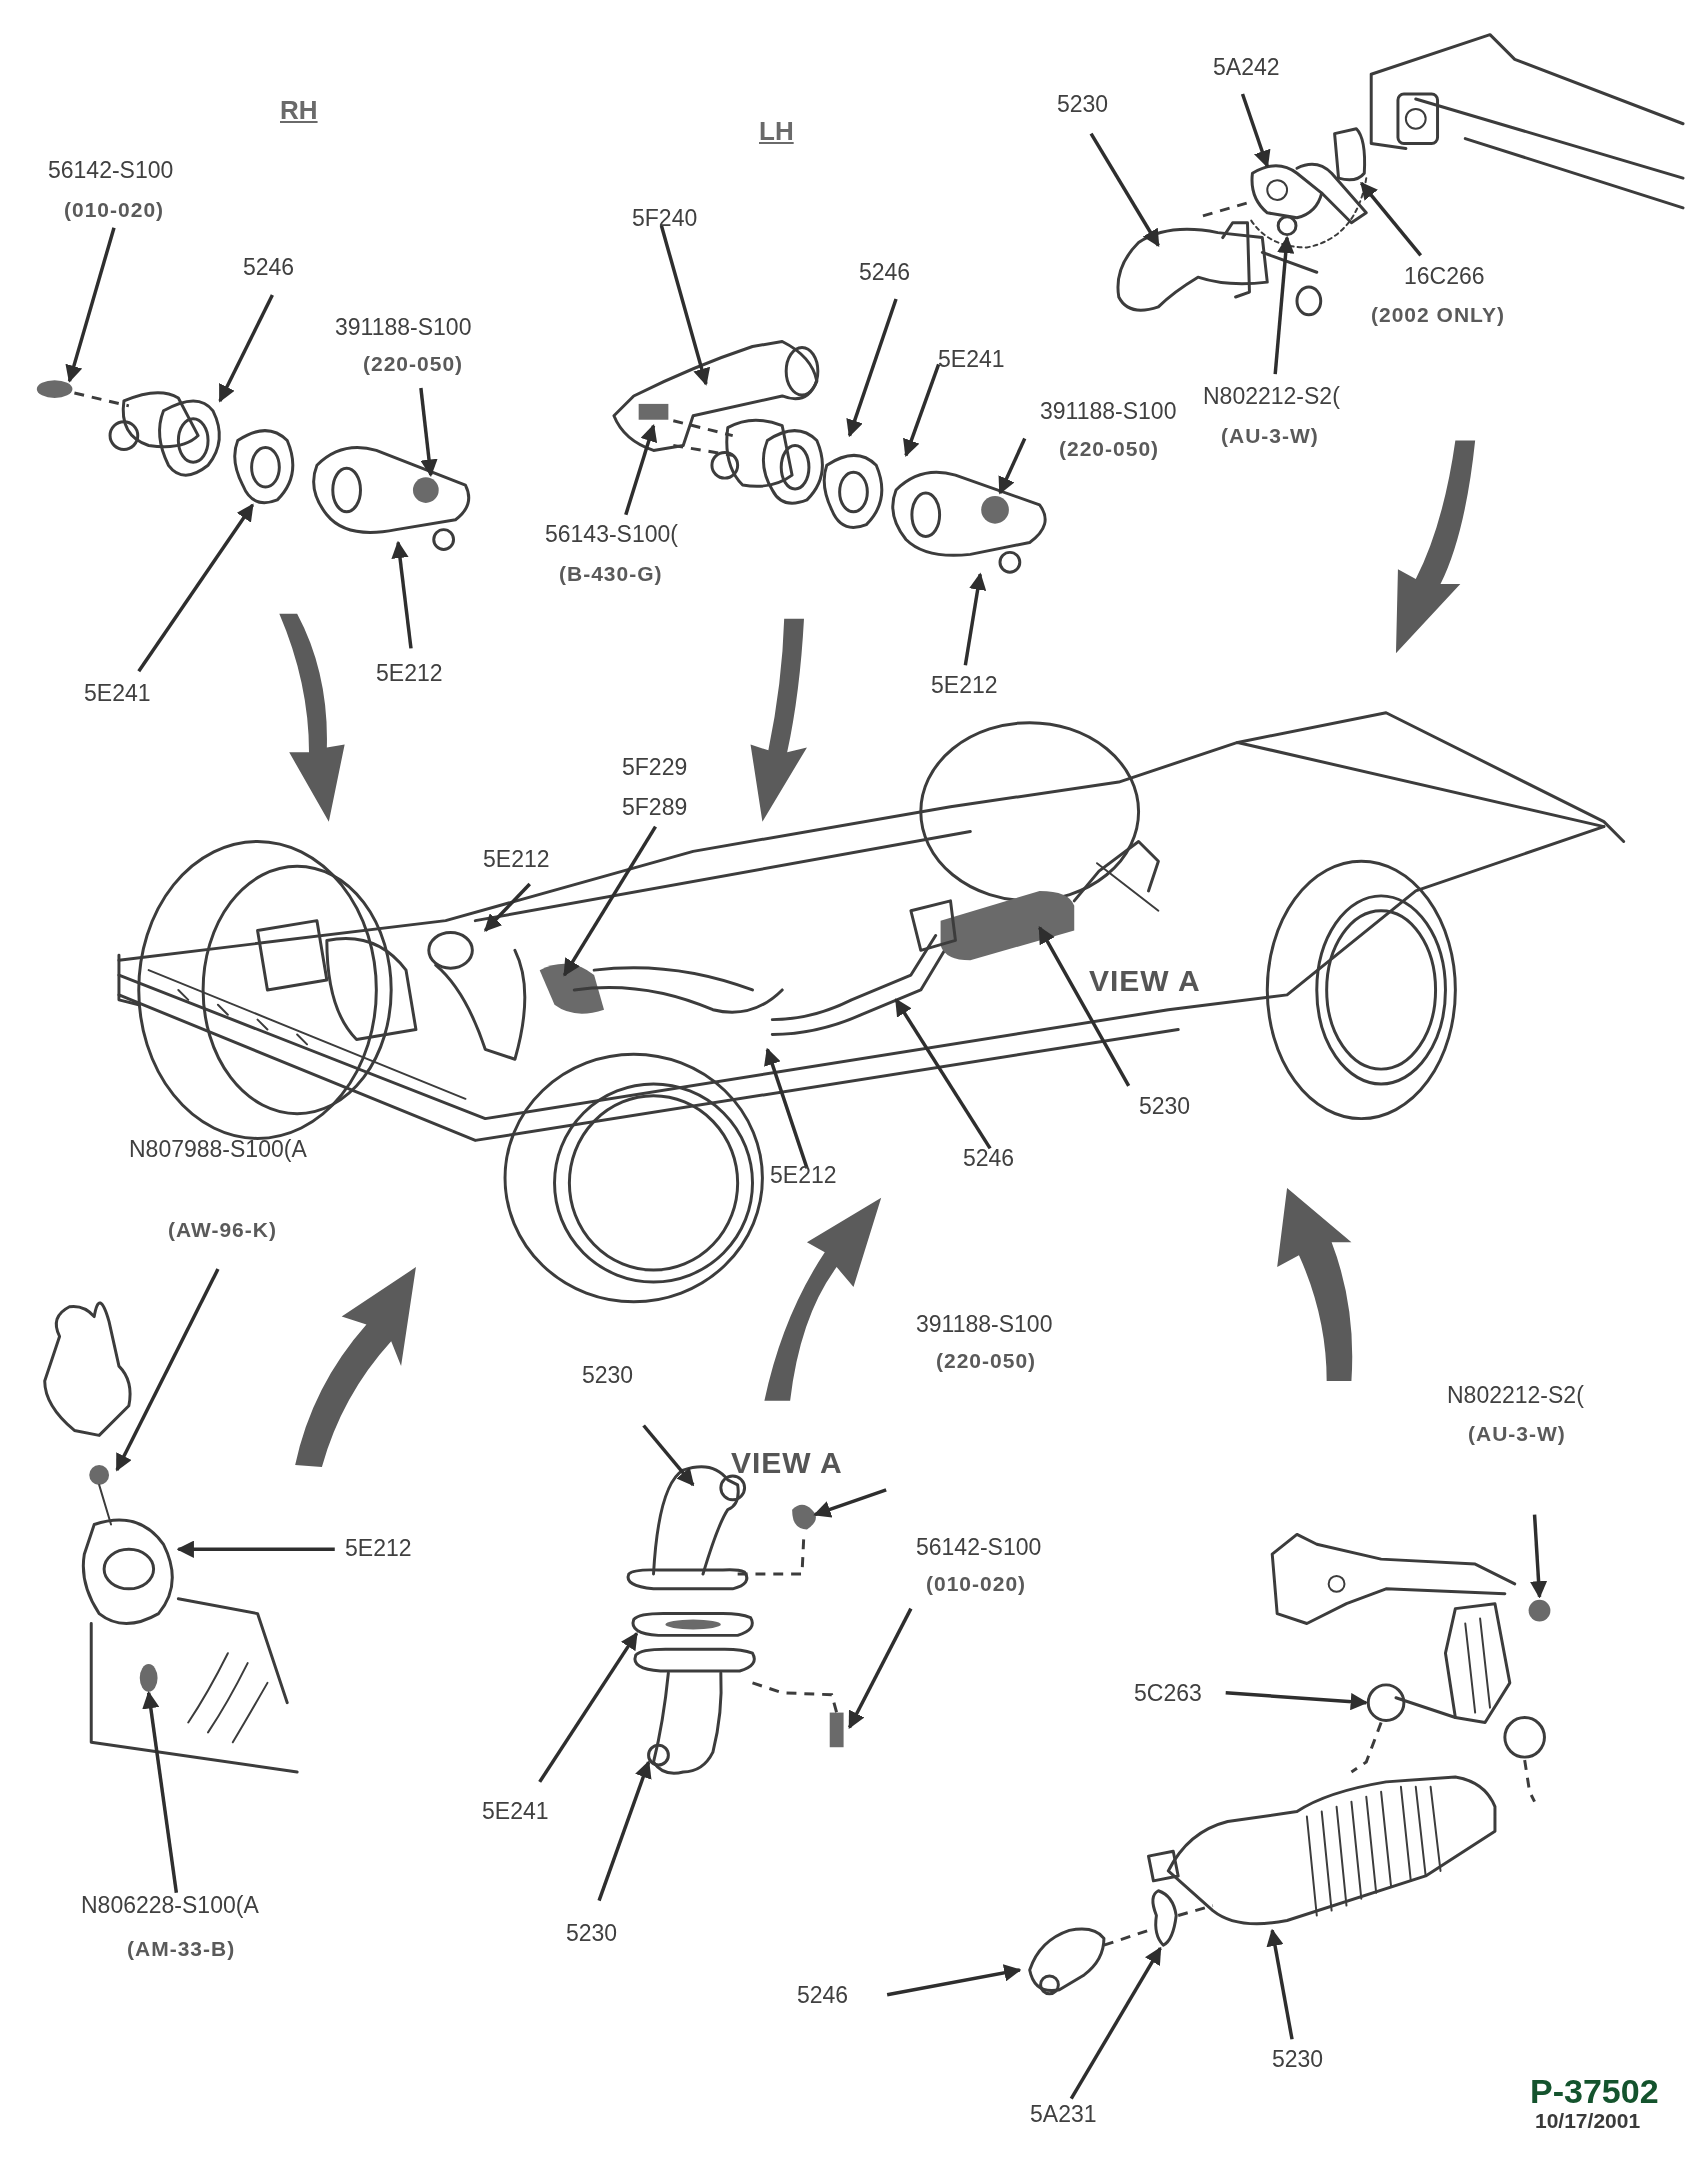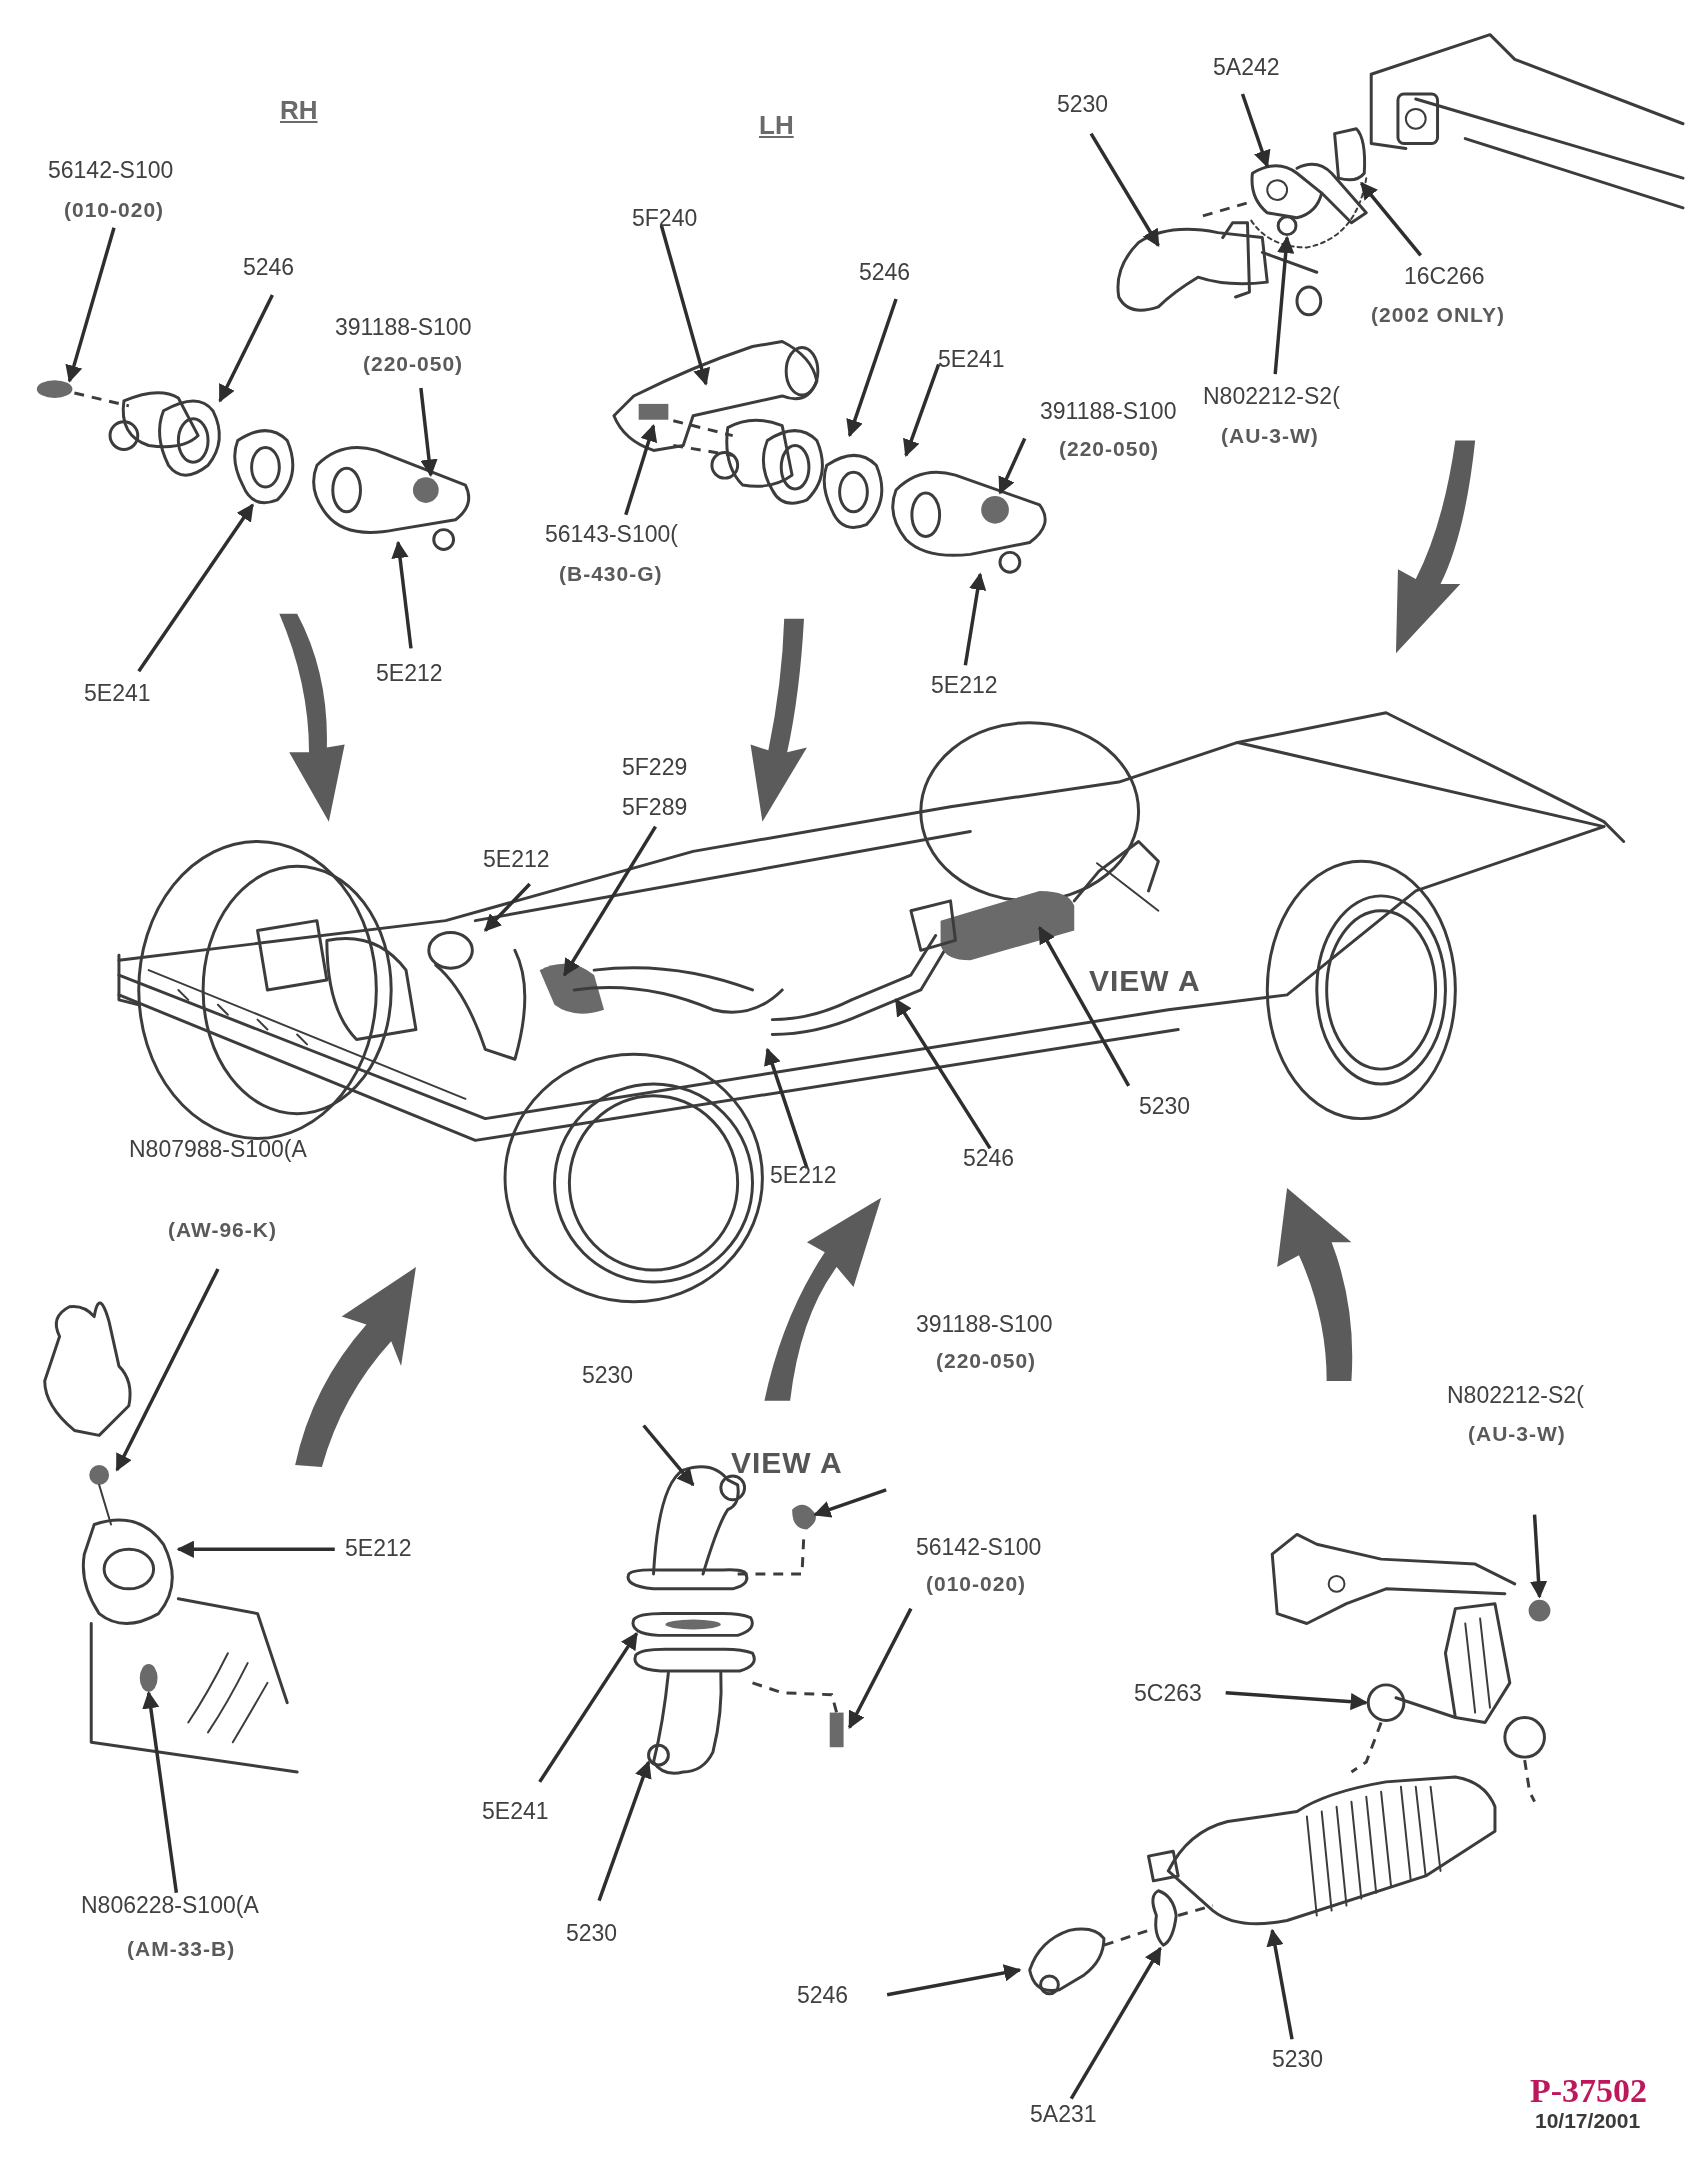--- a/index.html
+++ b/index.html
@@ -8,22 +8,22 @@
     #art { position: absolute; left: 0; top: 0; width: 1704px; height: 2163px; }
     .lbl { position: absolute; font-size: 23px; line-height: 34px; color: #404040;
            white-space: nowrap; font-family: "Liberation Sans", sans-serif; }
     .sub { position: absolute; font-size: 21px; line-height: 30px; color: #5a5a5a;
            white-space: nowrap; font-weight: bold; letter-spacing: 1px;
            font-family: "Liberation Sans Narrow", "Liberation Sans", sans-serif; }
     .hdr { position: absolute; font-size: 26px; font-weight: bold; color: #6a6a6a;
            text-decoration: underline; font-family: "Liberation Sans", sans-serif; }
     .view { position: absolute; font-size: 30px; font-weight: bold; color: #555;
             letter-spacing: 1px; font-family: "Liberation Sans", sans-serif; margin-top: 48px; }
-    .pnum { position: absolute; font-size: 34px; font-weight: bold; color: #be185d;
-            font-family: Liberation Serif, serif; line-height: 34px; }
+    .pnum { position: absolute; font-size: 34px; font-weight: bold; color: #14532d;
+            font-family: Liberation Sans, sans-serif; line-height: 34px; }
     .pdate { position: absolute; font-size: 21px; font-weight: bold; color: #3a3a3a;
              font-family: "Liberation Sans", sans-serif; }
     svg .ln { stroke: #3c3c3c; stroke-width: 3; fill: none; stroke-linecap: round; stroke-linejoin: round; }
     svg .lnt { stroke: #3c3c3c; stroke-width: 2; fill: none; stroke-linecap: round; }
     svg .dash { stroke: #3c3c3c; stroke-width: 3; fill: none; stroke-dasharray: 10 8; }
     svg .leader { stroke: #2e2e2e; stroke-width: 3.5; fill: none; }
     svg .head { fill: #2e2e2e; }
     svg .bigarrow { fill: #5b5b5b; }
     svg .shade { fill: #6a6a6a; }
   </style>
@@ -221,21 +221,21 @@
 
 <div class="hdr" style="left:280px;top:95px">RH</div>
 <div class="lbl" style="left:48px;top:153px">56142-S100</div>
 <div class="sub" style="left:64px;top:195px">(010-020)</div>
 <div class="lbl" style="left:243px;top:250px">5246</div>
 <div class="lbl" style="left:335px;top:310px">391188-S100</div>
 <div class="sub" style="left:363px;top:349px">(220-050)</div>
 <div class="lbl" style="left:84px;top:676px">5E241</div>
 <div class="lbl" style="left:376px;top:656px">5E212</div>
 
-<div class="hdr" style="left:759px;top:110px">LH</div>
+<div class="hdr" style="left:759px;top:116px">LH</div>
 <div class="lbl" style="left:632px;top:201px">5F240</div>
 <div class="lbl" style="left:859px;top:255px">5246</div>
 <div class="lbl" style="left:938px;top:342px">5E241</div>
 <div class="lbl" style="left:1040px;top:394px">391188-S100</div>
 <div class="sub" style="left:1059px;top:434px">(220-050)</div>
 <div class="lbl" style="left:545px;top:517px">56143-S100(</div>
 <div class="sub" style="left:559px;top:559px">(B-430-G)</div>
 <div class="lbl" style="left:931px;top:668px">5E212</div>
 
 <div class="lbl" style="left:1057px;top:87px">5230</div>

